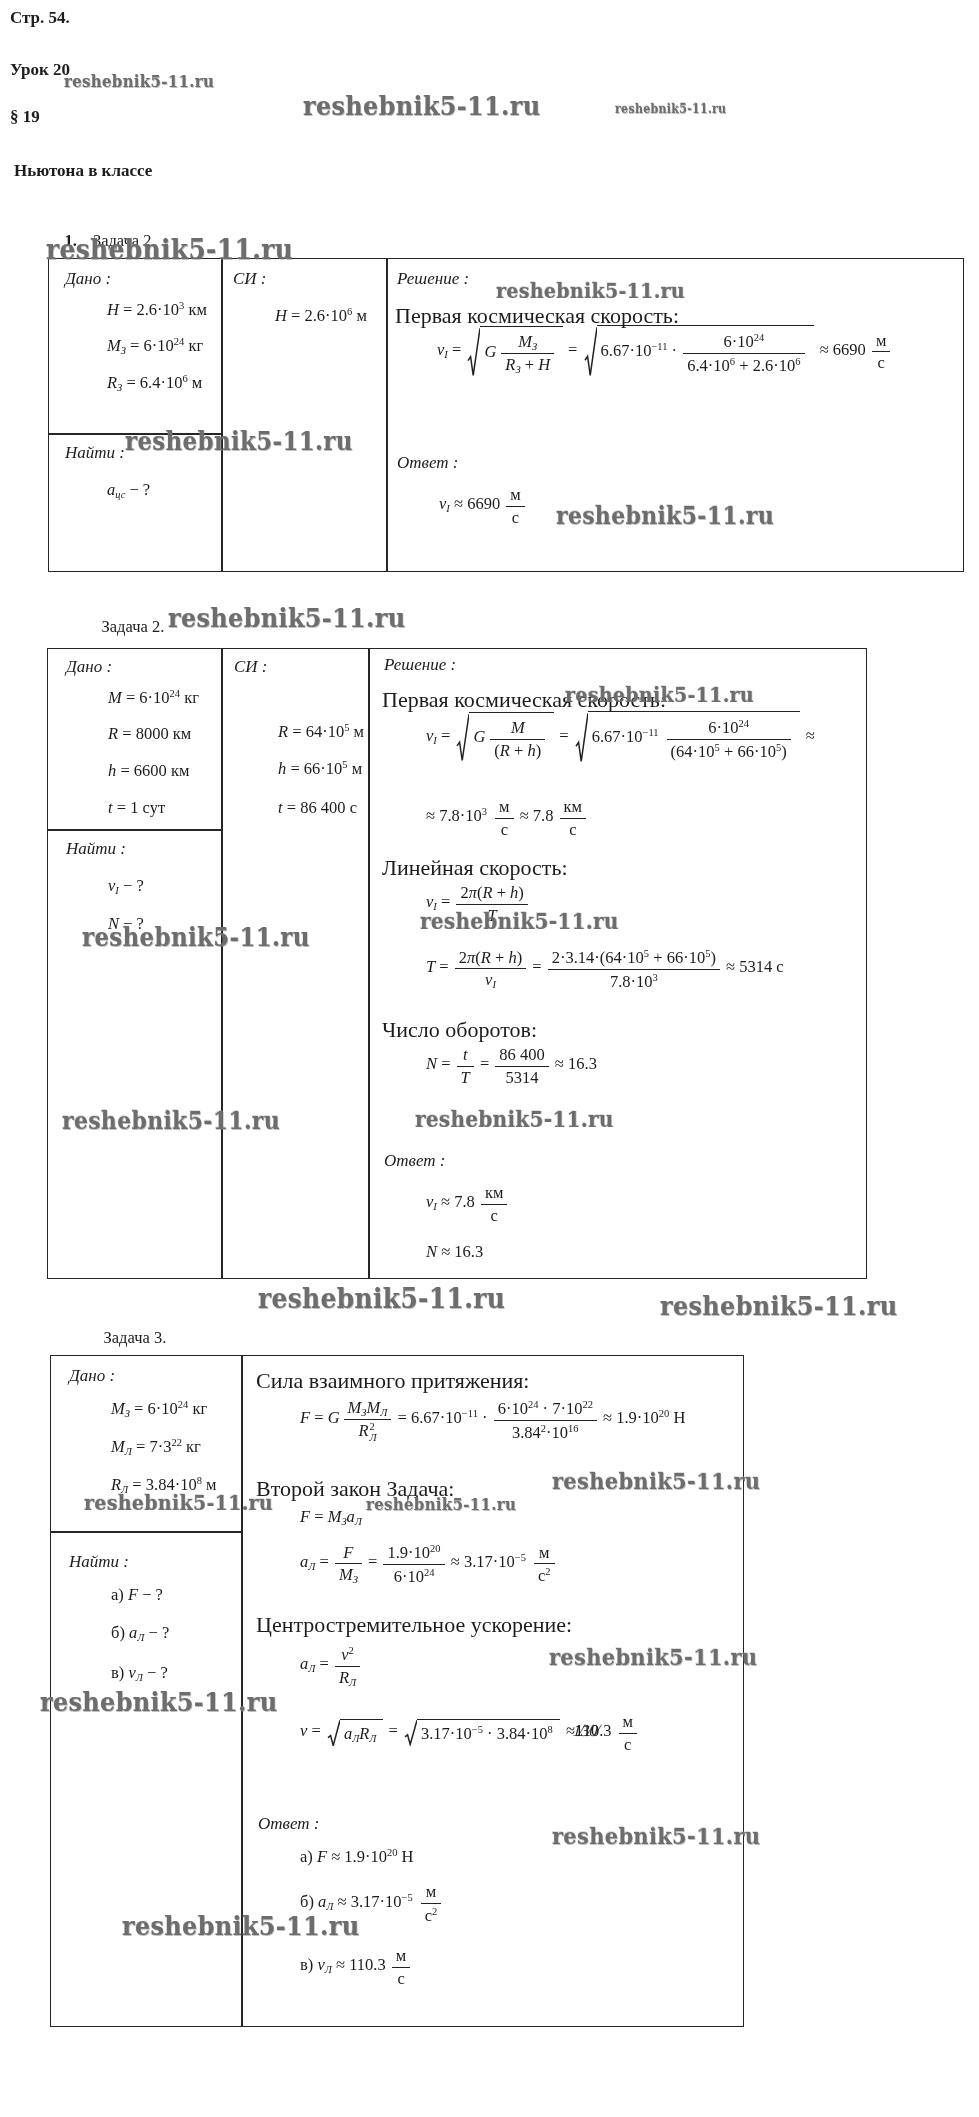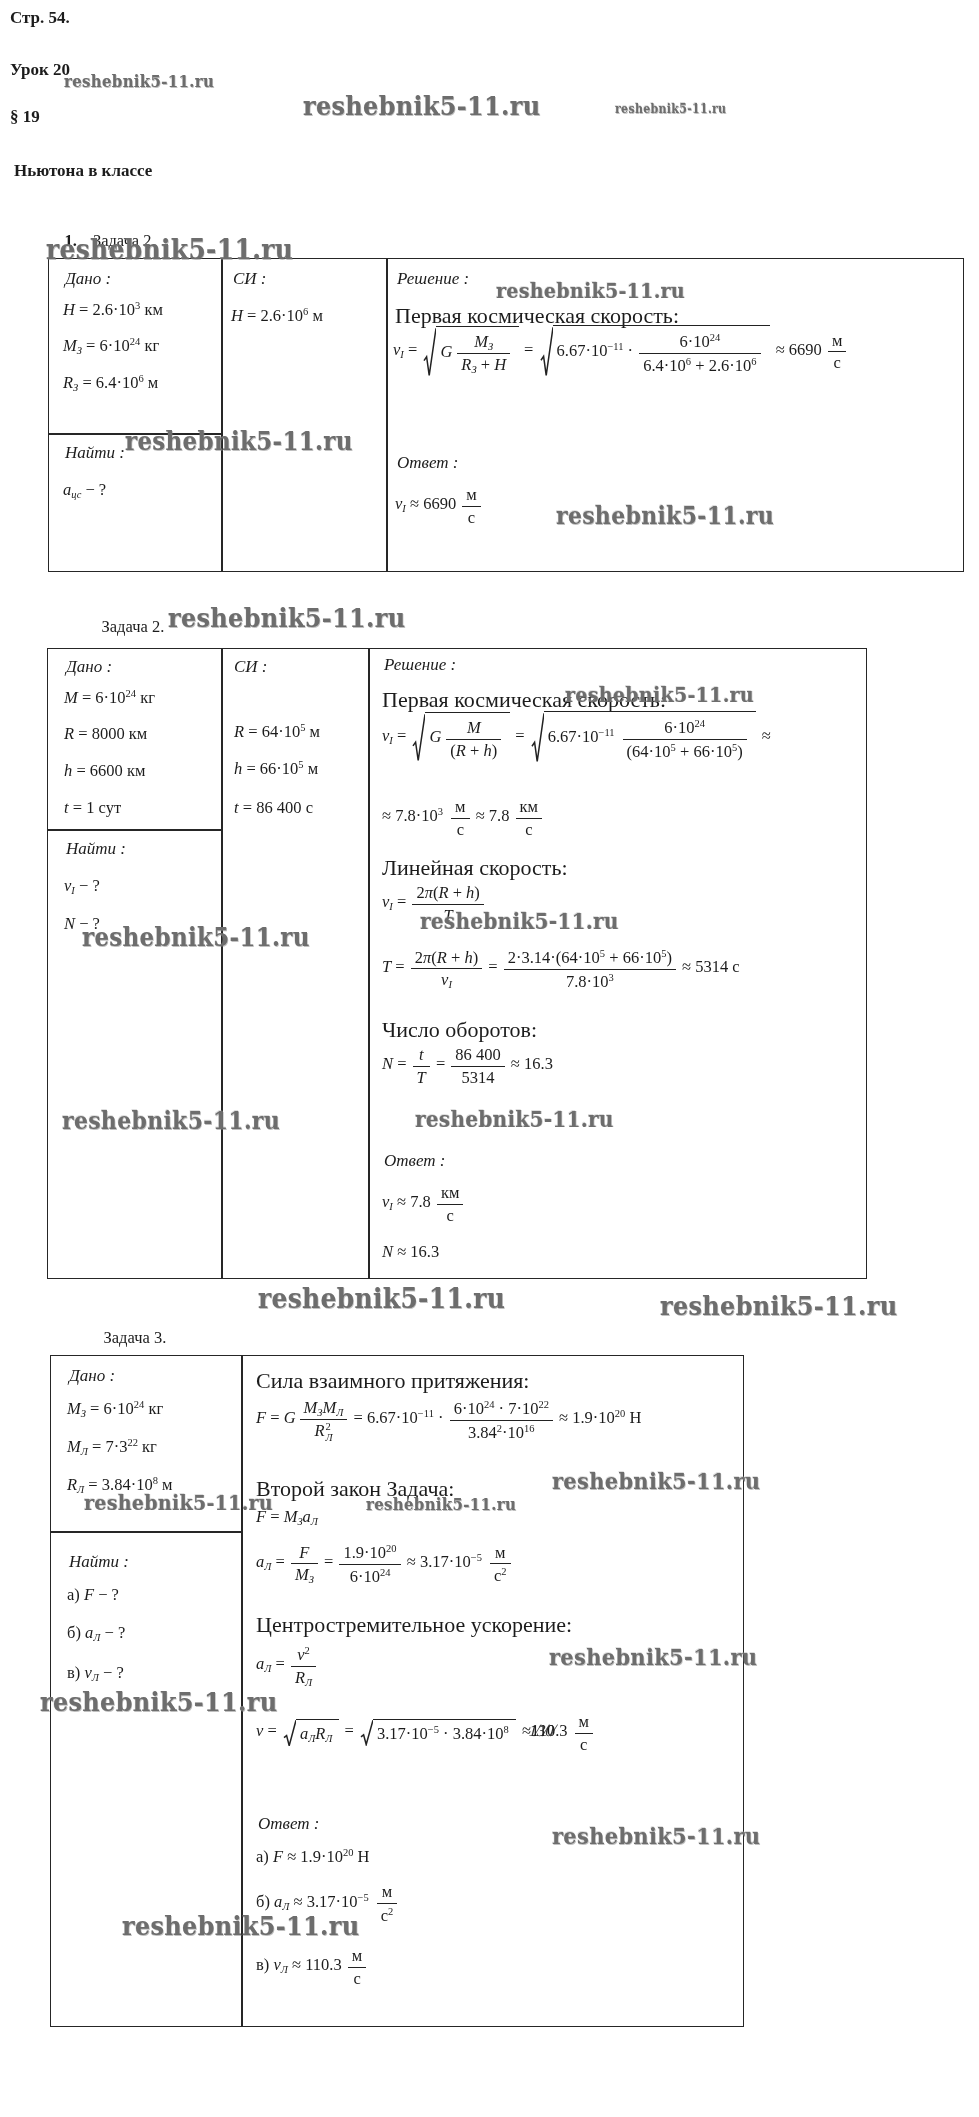--- a/index.html
+++ b/index.html
@@ -10,21 +10,21 @@
   }
   .hdr{position:absolute;font-weight:bold;font-size:17px;white-space:pre;}
   .task-label{position:absolute;font-size:16.5px;white-space:pre;}
   .task-label .num{font-weight:bold;}
   .task-label .gap{display:inline-block;width:16px;}
   .tbl{position:absolute;border:1.7px solid #262626;}
   .vline{position:absolute;top:0;bottom:0;width:1.7px;background:#262626;}
   .hline{position:absolute;height:1.7px;background:#262626;}
   .lbl{position:absolute;font-style:italic;font-size:17px;white-space:pre;}
   .txt{position:absolute;font-size:22px;white-space:pre;}
-  .fm{position:absolute;font-size:16.5px;white-space:pre;line-height:1.3;}
+  .fm{position:absolute;font-size:16.5px;white-space:pre;line-height:1.3;margin-left:44px;}
   .fm .rm{white-space:pre;}
   .fm .it,.it{font-style:italic;white-space:pre;}
   .sup{font-size:10.5px;vertical-align:6px;white-space:pre;}
   .sub{font-size:10.5px;vertical-align:-3px;font-style:italic;white-space:pre;}
   .frac{display:inline-block;vertical-align:middle;text-align:center;margin:0 2px;line-height:1.25;}
   .frac .num{display:block;padding:2px 4px 0 4px;}
   .frac .den{display:block;border-top:1.5px solid #222;padding:1px 4px 0 4px;}
   .sqrt{display:inline-flex;align-items:stretch;vertical-align:middle;margin:0 2px;}
   .sqrt .rad{width:13px;flex:0 0 13px;align-self:stretch;}
   .sqrt .bar{display:inline-block;border-top:1.7px solid #222;padding:3px 7px 1px 4px;}

